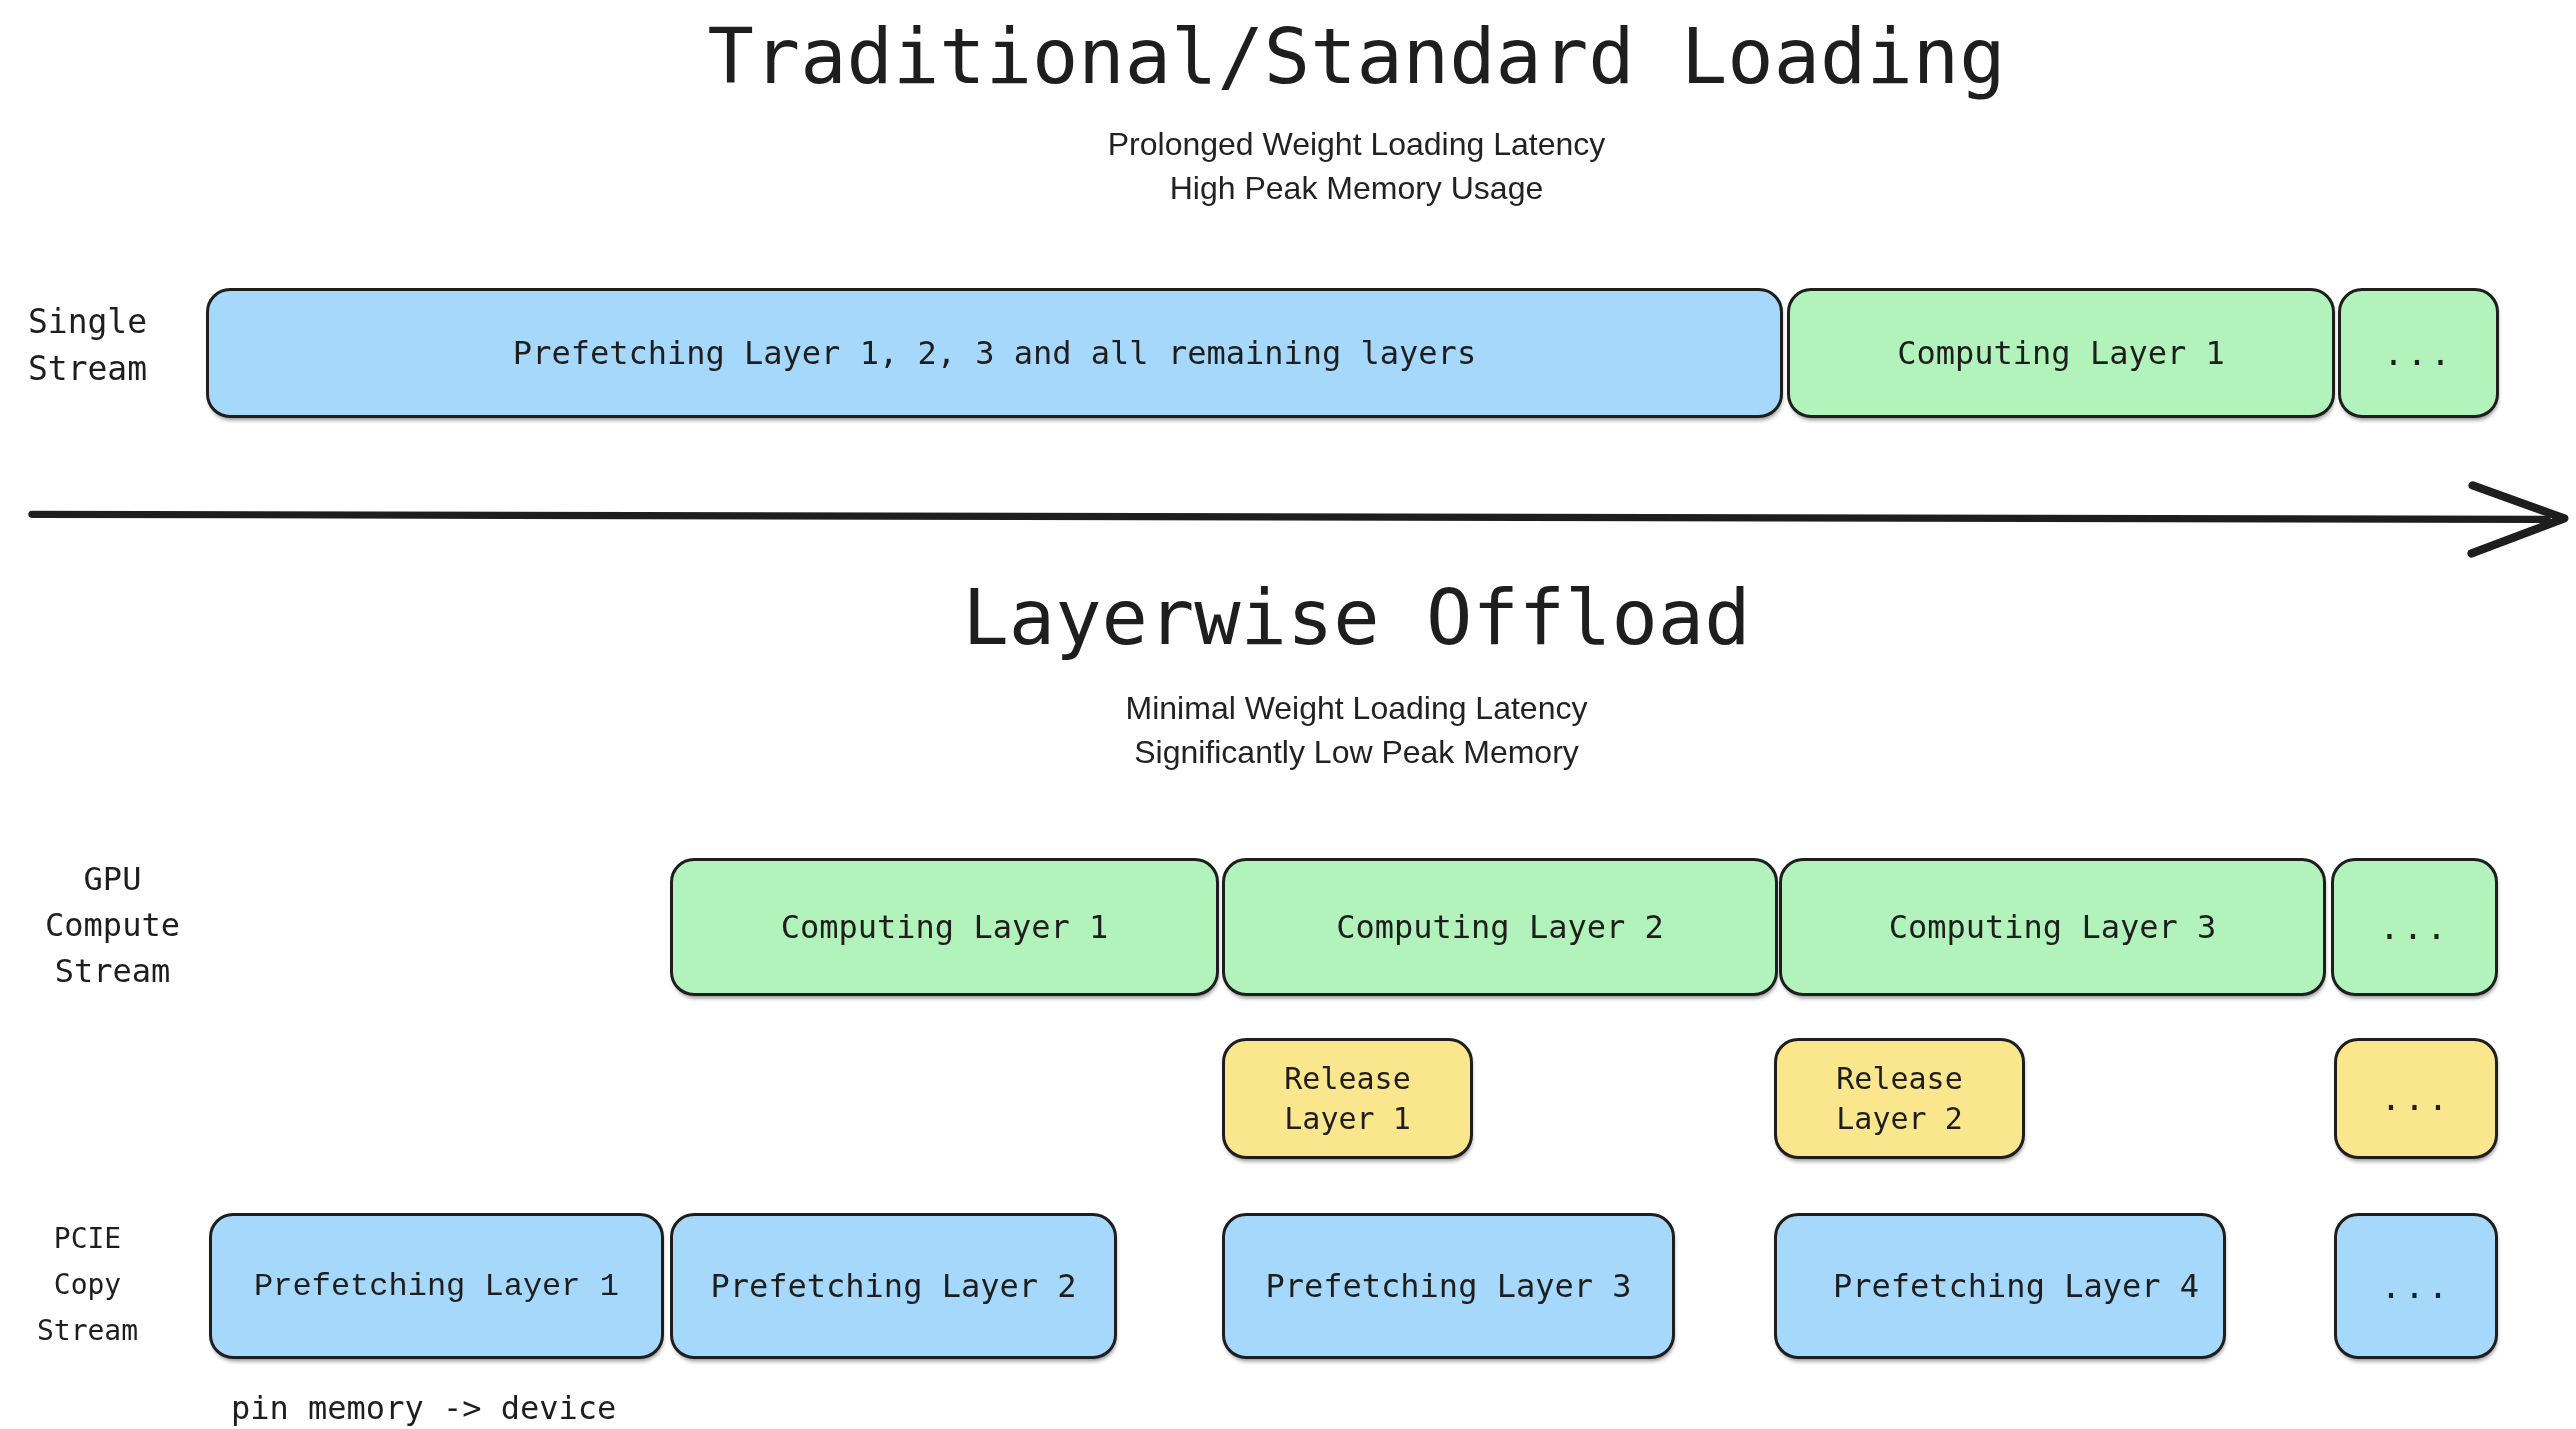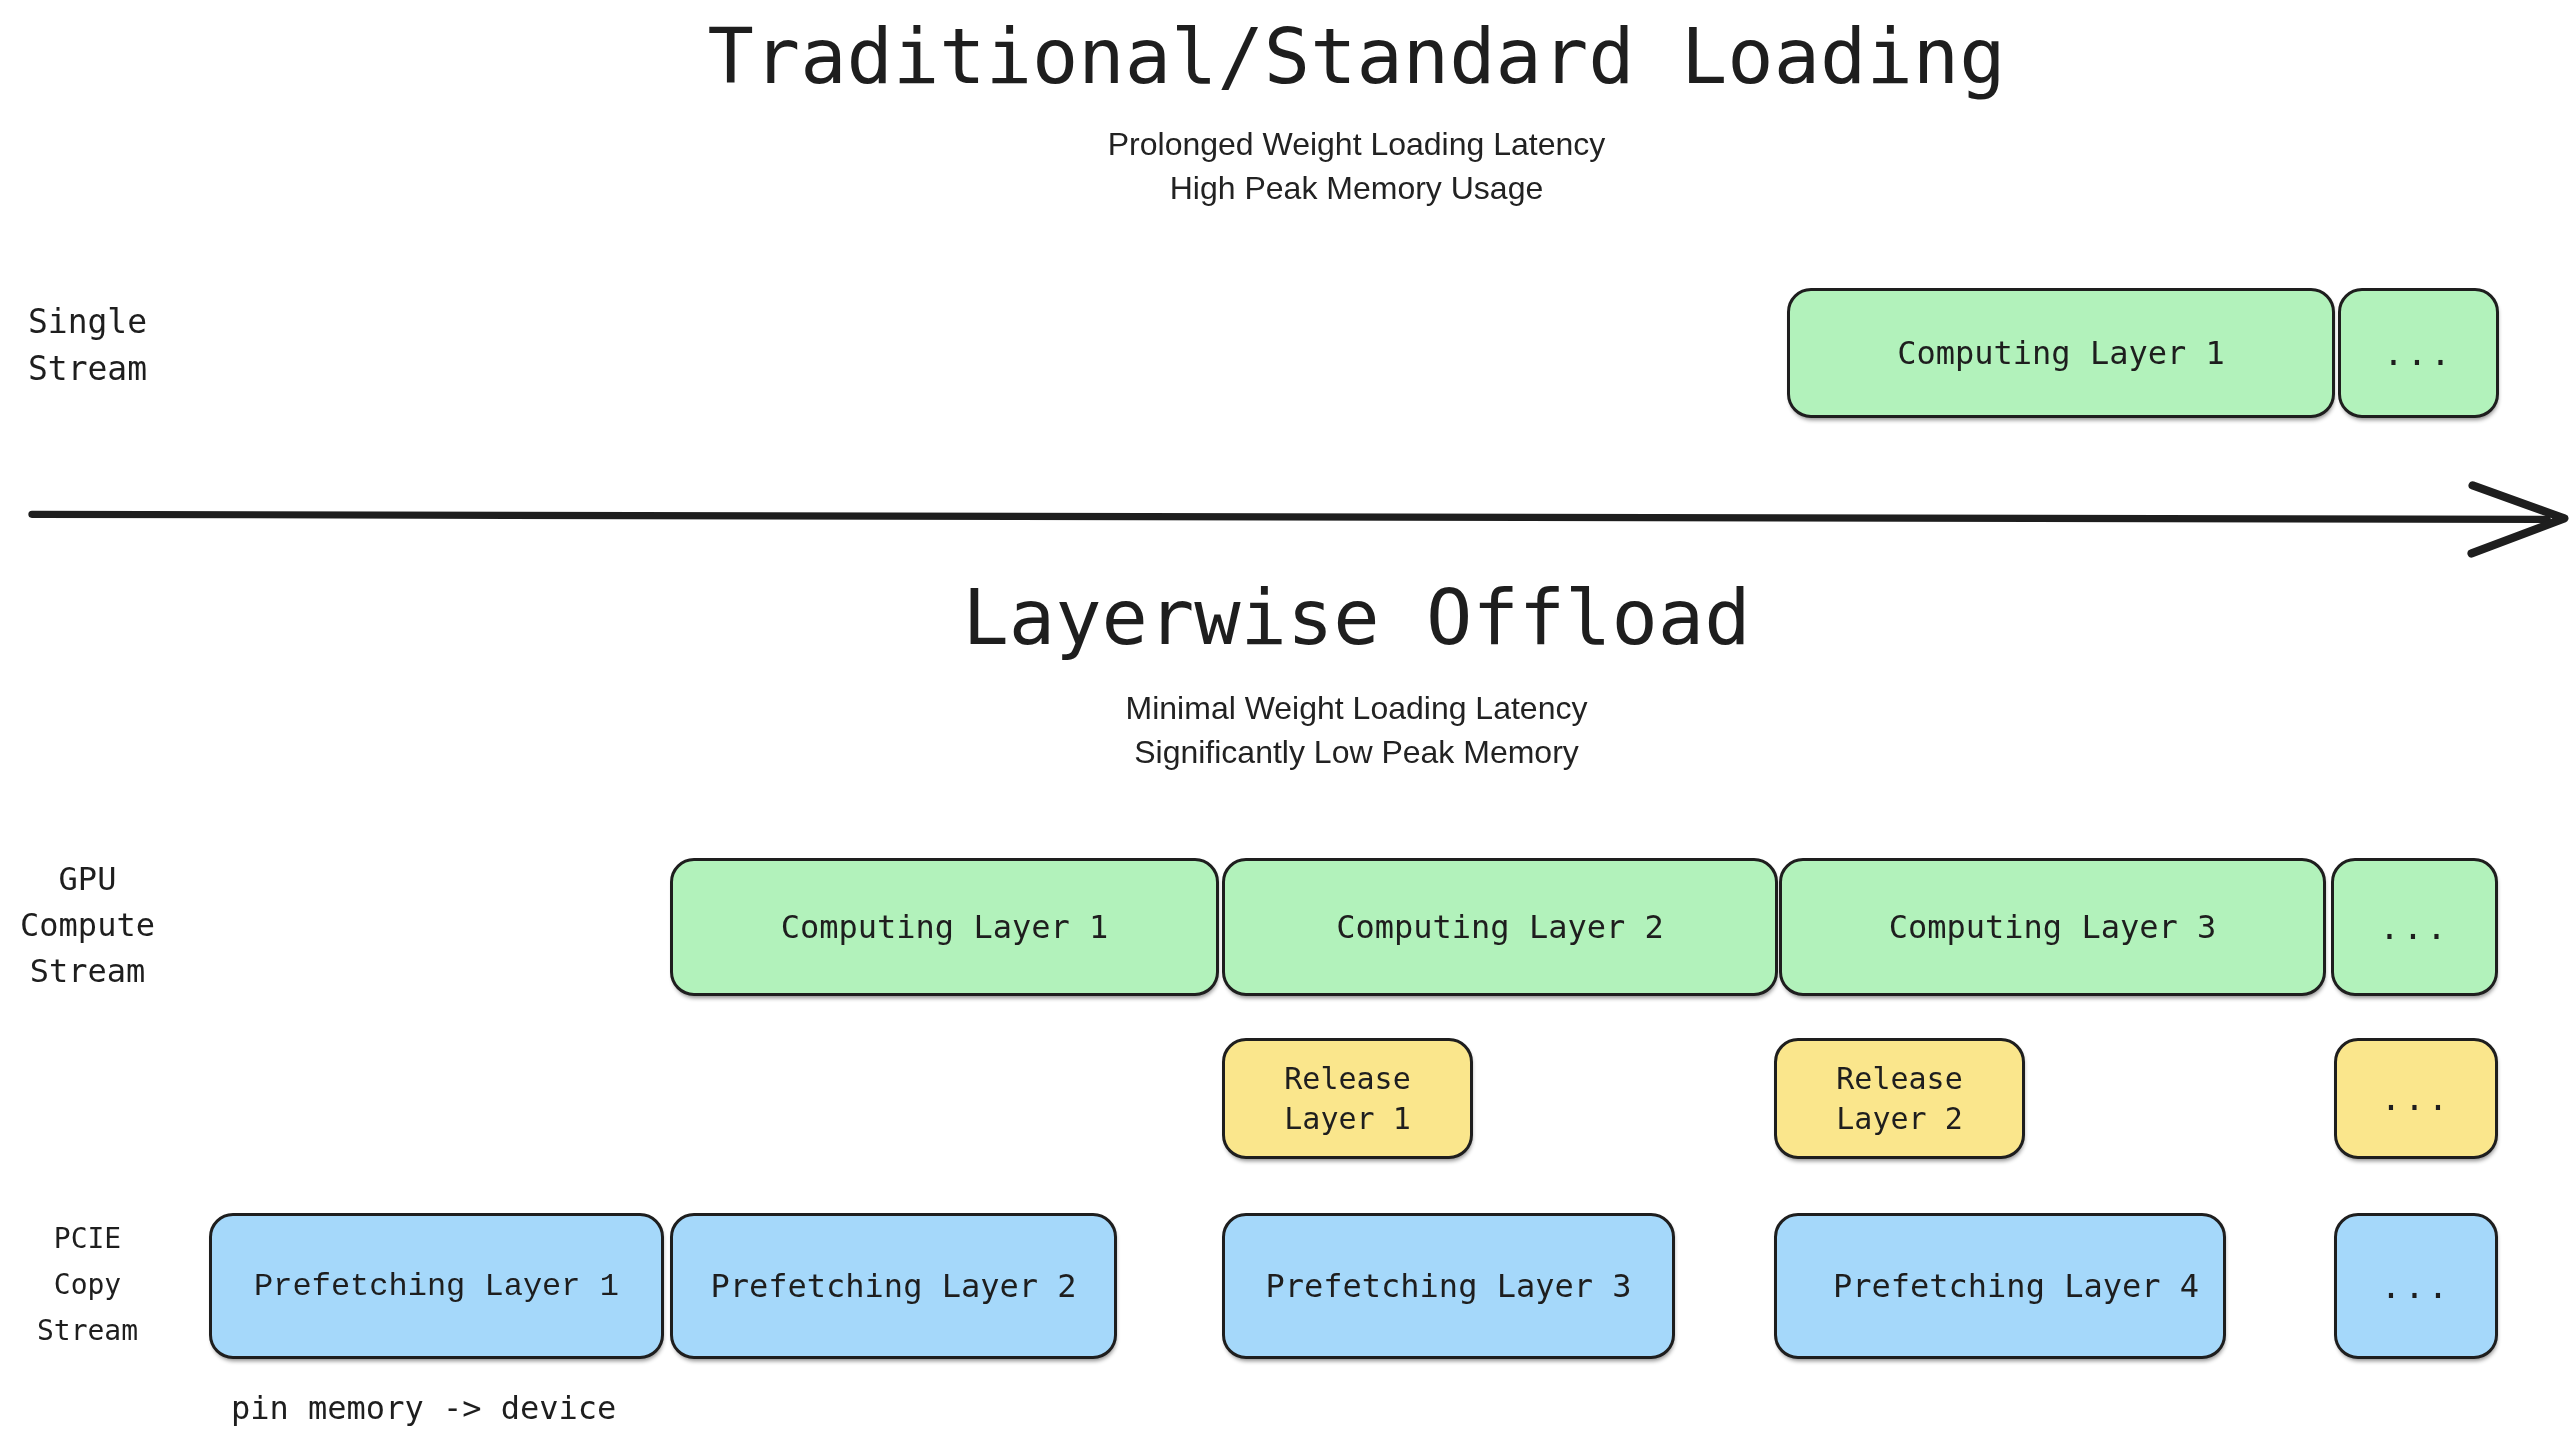--- a/index.html
+++ b/index.html
@@ -45,20 +45,23 @@
   <div class="hsub" style="top:122px;">
     <div>Prolonged Weight Loading Latency</div>
     <div>High Peak Memory Usage</div>
   </div>
 
   <div class="rowlab" style="left:0px; top:298px; width:175px;">
     <div>Single</div>
     <div>Stream</div>
   </div>
 
+  <div class="blk fill-blue" style="left:206px; top:288px; width:1577px; height:130px;">
+    <span>Prefetching Layer 1, 2, 3 and all remaining layers</span>
+  </div>
 
   <div class="blk fill-green" style="left:1787px; top:288px; width:548px; height:130px;">
     <span>Computing Layer 1</span>
   </div>
 
   <div class="blk fill-green dots" style="left:2338px; top:288px; width:161px; height:130px;">
     <span>...</span>
   </div>
 
   <svg class="divider" viewBox="0 0 5024 170">
@@ -66,21 +69,21 @@
     <polyline points="4800,16 4978,80 4798,148" fill="none" stroke="#1e1e1e" stroke-width="16" stroke-linecap="round" stroke-linejoin="round"></polyline>
   </svg>
 
   <div class="htitle" style="top:566px;">Layerwise Offload</div>
 
   <div class="hsub" style="top:686px;">
     <div>Minimal Weight Loading Latency</div>
     <div>Significantly Low Peak Memory</div>
   </div>
 
-  <div class="rowlab" style="left:0px; top:856px; width:175px; font-size:32px; line-height:46px;">
+  <div class="rowlab" style="left:0px; top:856px; width:175px; font-size:32px; line-height:46px;padding-left:25px;">
     <div>GPU</div>
     <div>Compute</div>
     <div>Stream</div>
   </div>
 
   <div class="blk fill-green" style="left:670px; top:858px; width:549px; height:138px;">
     <span>Computing Layer 1</span>
   </div>
   <div class="blk fill-green" style="left:1222px; top:858px; width:556px; height:138px;">
     <span>Computing Layer 2</span>

